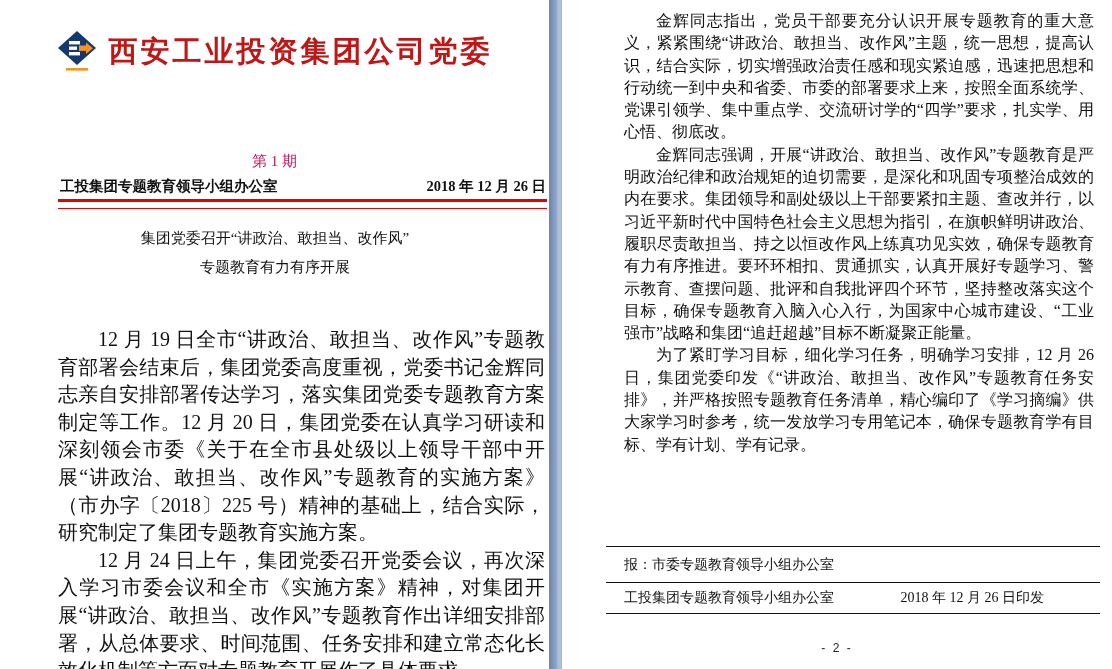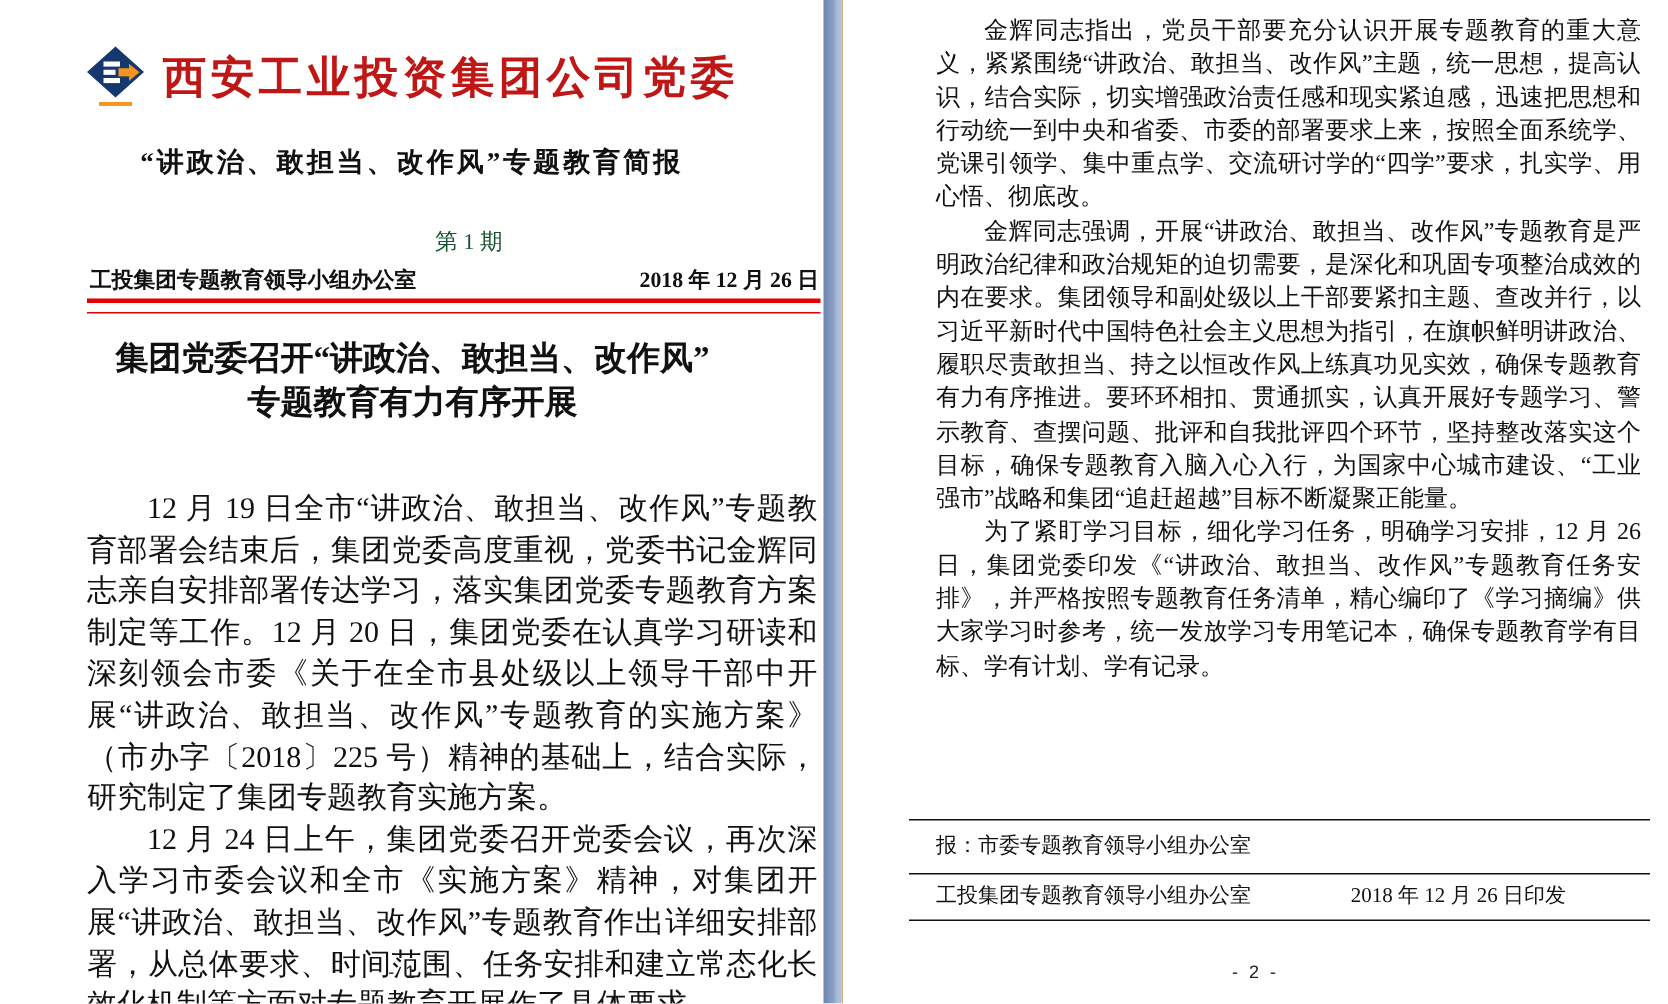--- a/index.html
+++ b/index.html
@@ -35,35 +35,35 @@
   }
   .logo { width: 40px; height: 44px; flex: 0 0 auto; }
 
   .bulletin-title {
     position: absolute; top: 96px; left: 0; width: 100%;
     text-align: center; font-size: 18px; font-weight: bold;
     letter-spacing: 2px; color: #111;
   }
   .issue-no {
     position: absolute; top: 152px; left: 0; width: 100%;
-    text-align: center; font-size: 15px; color: #14532d; margin-left: 38px;
+    text-align: center; font-size: 15px; color: #be185d;
   }
   .issuer-row {
     position: absolute; top: 177px; left: 60px; width: 486px;
     display: flex; justify-content: space-between;
     font-size: 14.5px; font-weight: bold; color: #111;
   }
   .red-rule {
     position: absolute; top: 199px; left: 58px; width: 489px; height: 6px;
     border-top: 3px solid #e60000; border-bottom: 1px solid #e60000;
   }
 
   .article-title {
     position: absolute; top: 224px; left: 40px; width: 470px;
-    text-align: center; font-size: 22px; font-weight: bold;
+    text-align: center; font-size: 15px; font-weight: normal;
     line-height: 29px; color: #111;
   }
 
   .body-col-1 {
     position: absolute; top: 326px; left: 58px; width: 487px;
     font-size: 20px; line-height: 27.6px; text-align: justify; color: #111;
   }
   .body-col-1 p, .body-col-2 p { margin: 0; text-indent: 2em; }
 
   
@@ -106,21 +106,20 @@
           <rect x="12" y="16.5" width="8" height="3.4" fill="#ffffff"></rect>
           <rect x="12" y="22" width="11" height="3.4" fill="#ffffff"></rect>
           <rect x="22" y="15.5" width="7" height="5.4" fill="#f7941d"></rect>
           <polygon points="29,12.5 36,18.2 29,24" fill="#f7941d"></polygon>
           <rect x="9" y="38" width="22" height="2.6" fill="#f7941d"></rect>
         </svg>
       </span>
       <span class="org-title">西安工业投资集团公司党委</span>
     </div>
 
-    <div class="bulletin-title">“讲政治、敢担当、改作风”专题教育简报</div>
 
     <div class="issue-no">第 1 期</div>
 
     <div class="issuer-row">
       <span>工投集团专题教育领导小组办公室</span>
       <span>2018 年 12 月 26 日</span>
     </div>
 
     <div class="red-rule"></div>
 

